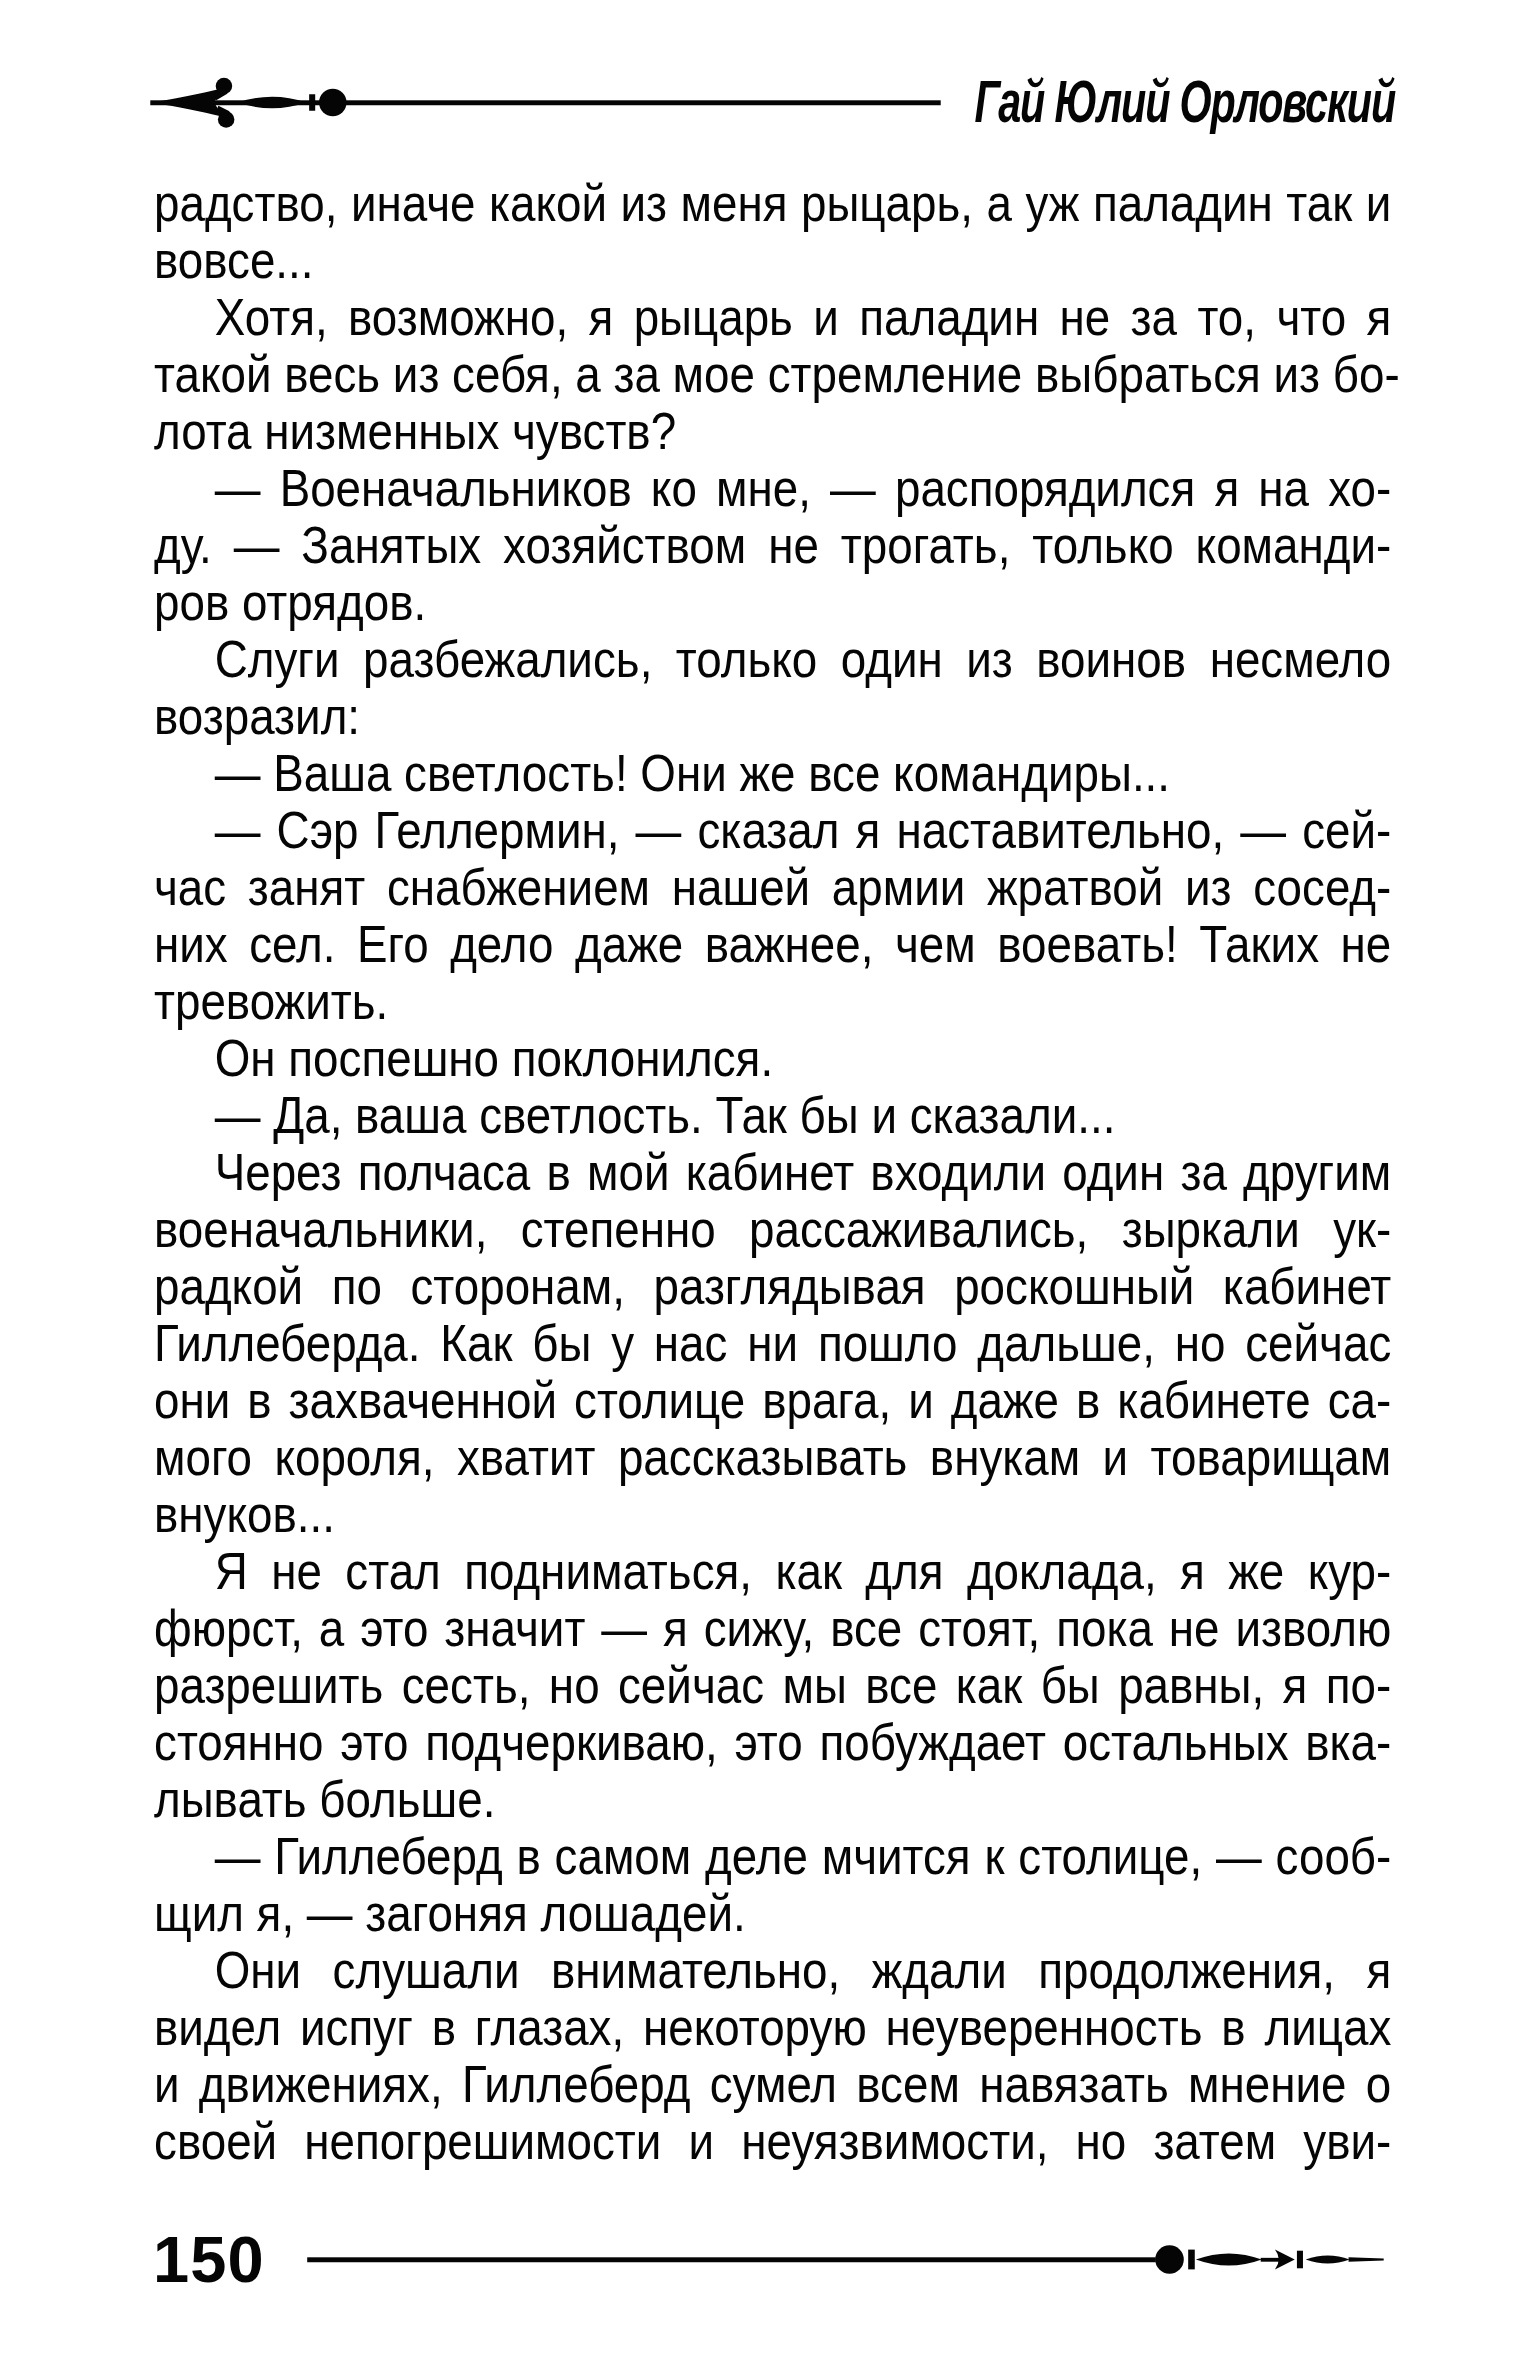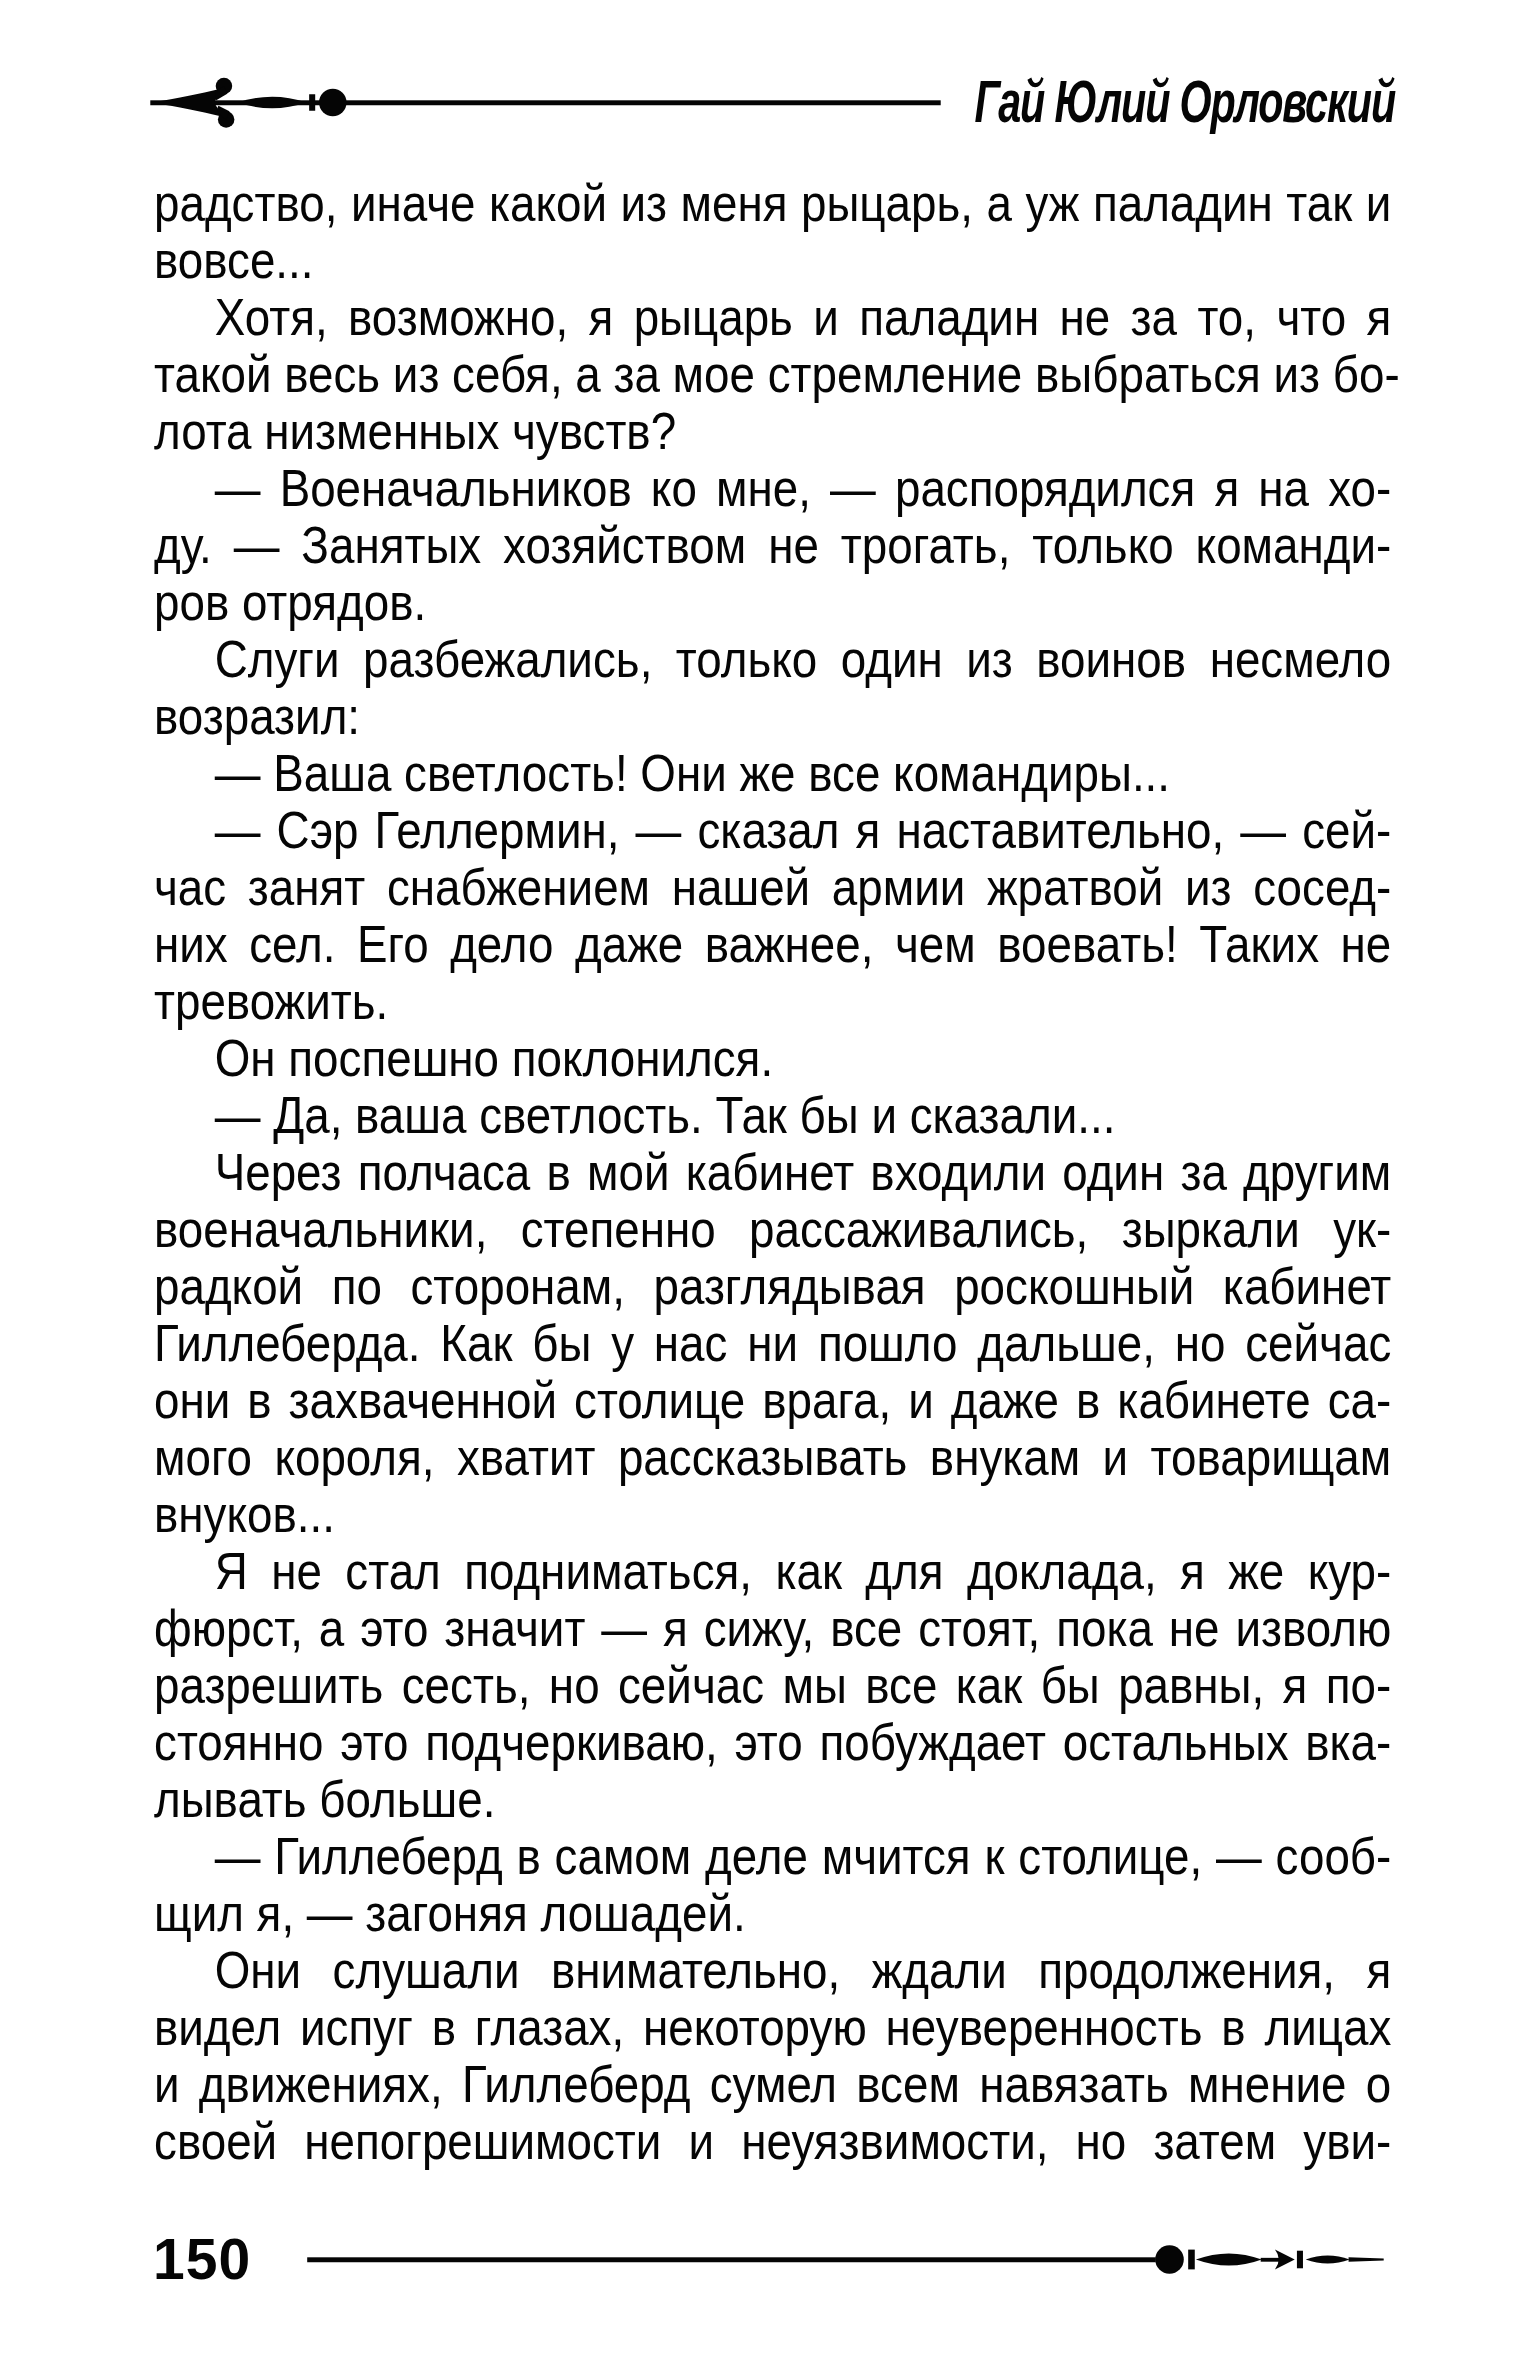--- a/index.html
+++ b/index.html
@@ -15,21 +15,21 @@
 
   
   .text{position:absolute;left:154px;top:175px;width:1406px;
         transform:scaleX(0.88);transform-origin:0 0;
         font-size:52px;line-height:57px;}
   .line{height:57px;white-space:nowrap;text-align:justify;text-align-last:justify;overflow:visible;}
   .line.end{text-align-last:left;}
   .line.in{padding-left:69px;}
 
   
-  .pagenum{position:absolute;left:153px;top:2231px;font-size:57px;line-height:57px;
+  .pagenum{position:absolute;left:153px;top:2231px;font-size:65px;line-height:57px;
            font-weight:700;letter-spacing:1.1px;}
   .ftr-rule{position:absolute;left:305px;top:2234px;}
 
   svg{display:block;}
 </style>
 </head>
 <body>
 
 <div class="page">
 

